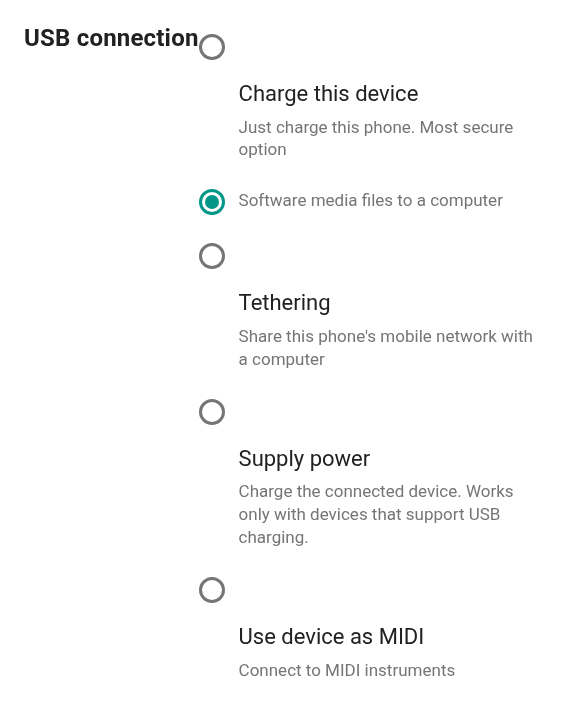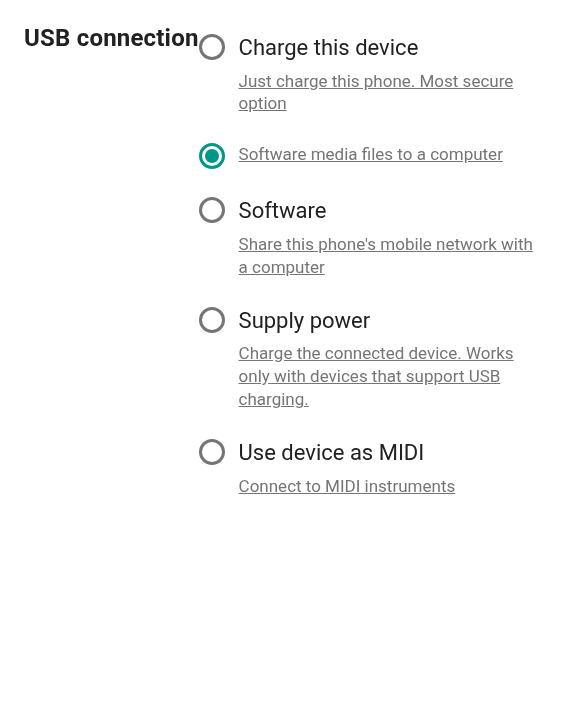--- a/index.html
+++ b/index.html
@@ -63,26 +63,26 @@
     }
     .option-text {
       flex: 1;
     }
     .option-title {
       font-size: 22px;
       color: #212121;
       font-weight: 400;
       line-height: 1.25;
       margin-bottom: 8px;
+      margin-top: 46px;
     }
     .option-subtitle {
       font-size: 17px;
       color: #757575;
       line-height: 1.35;
-      text-decoration: underline;
     }
     .dialog-actions {
       display: flex;
       justify-content: flex-end;
       gap: 32px;
       padding: 18px 8px 22px 0;
     }
     .action-btn {
       background: none;
       border: none;
@@ -115,21 +115,21 @@
       <div class="radio selected"></div>
       <div class="option-text">
         <div class="option-subtitle">Software media files to a computer</div>
       </div>
     </div>
 
 
     <div class="option-row">
       <div class="radio"></div>
       <div class="option-text">
-        <div class="option-title">Software</div>
+        <div class="option-title">Tethering</div>
         <div class="option-subtitle">Share this phone's mobile network with a computer</div>
       </div>
     </div>
 
     <div class="option-row">
       <div class="radio"></div>
       <div class="option-text">
         <div class="option-title">Supply power</div>
         <div class="option-subtitle">Charge the connected device. Works only with devices that support USB charging.</div>
       </div>

